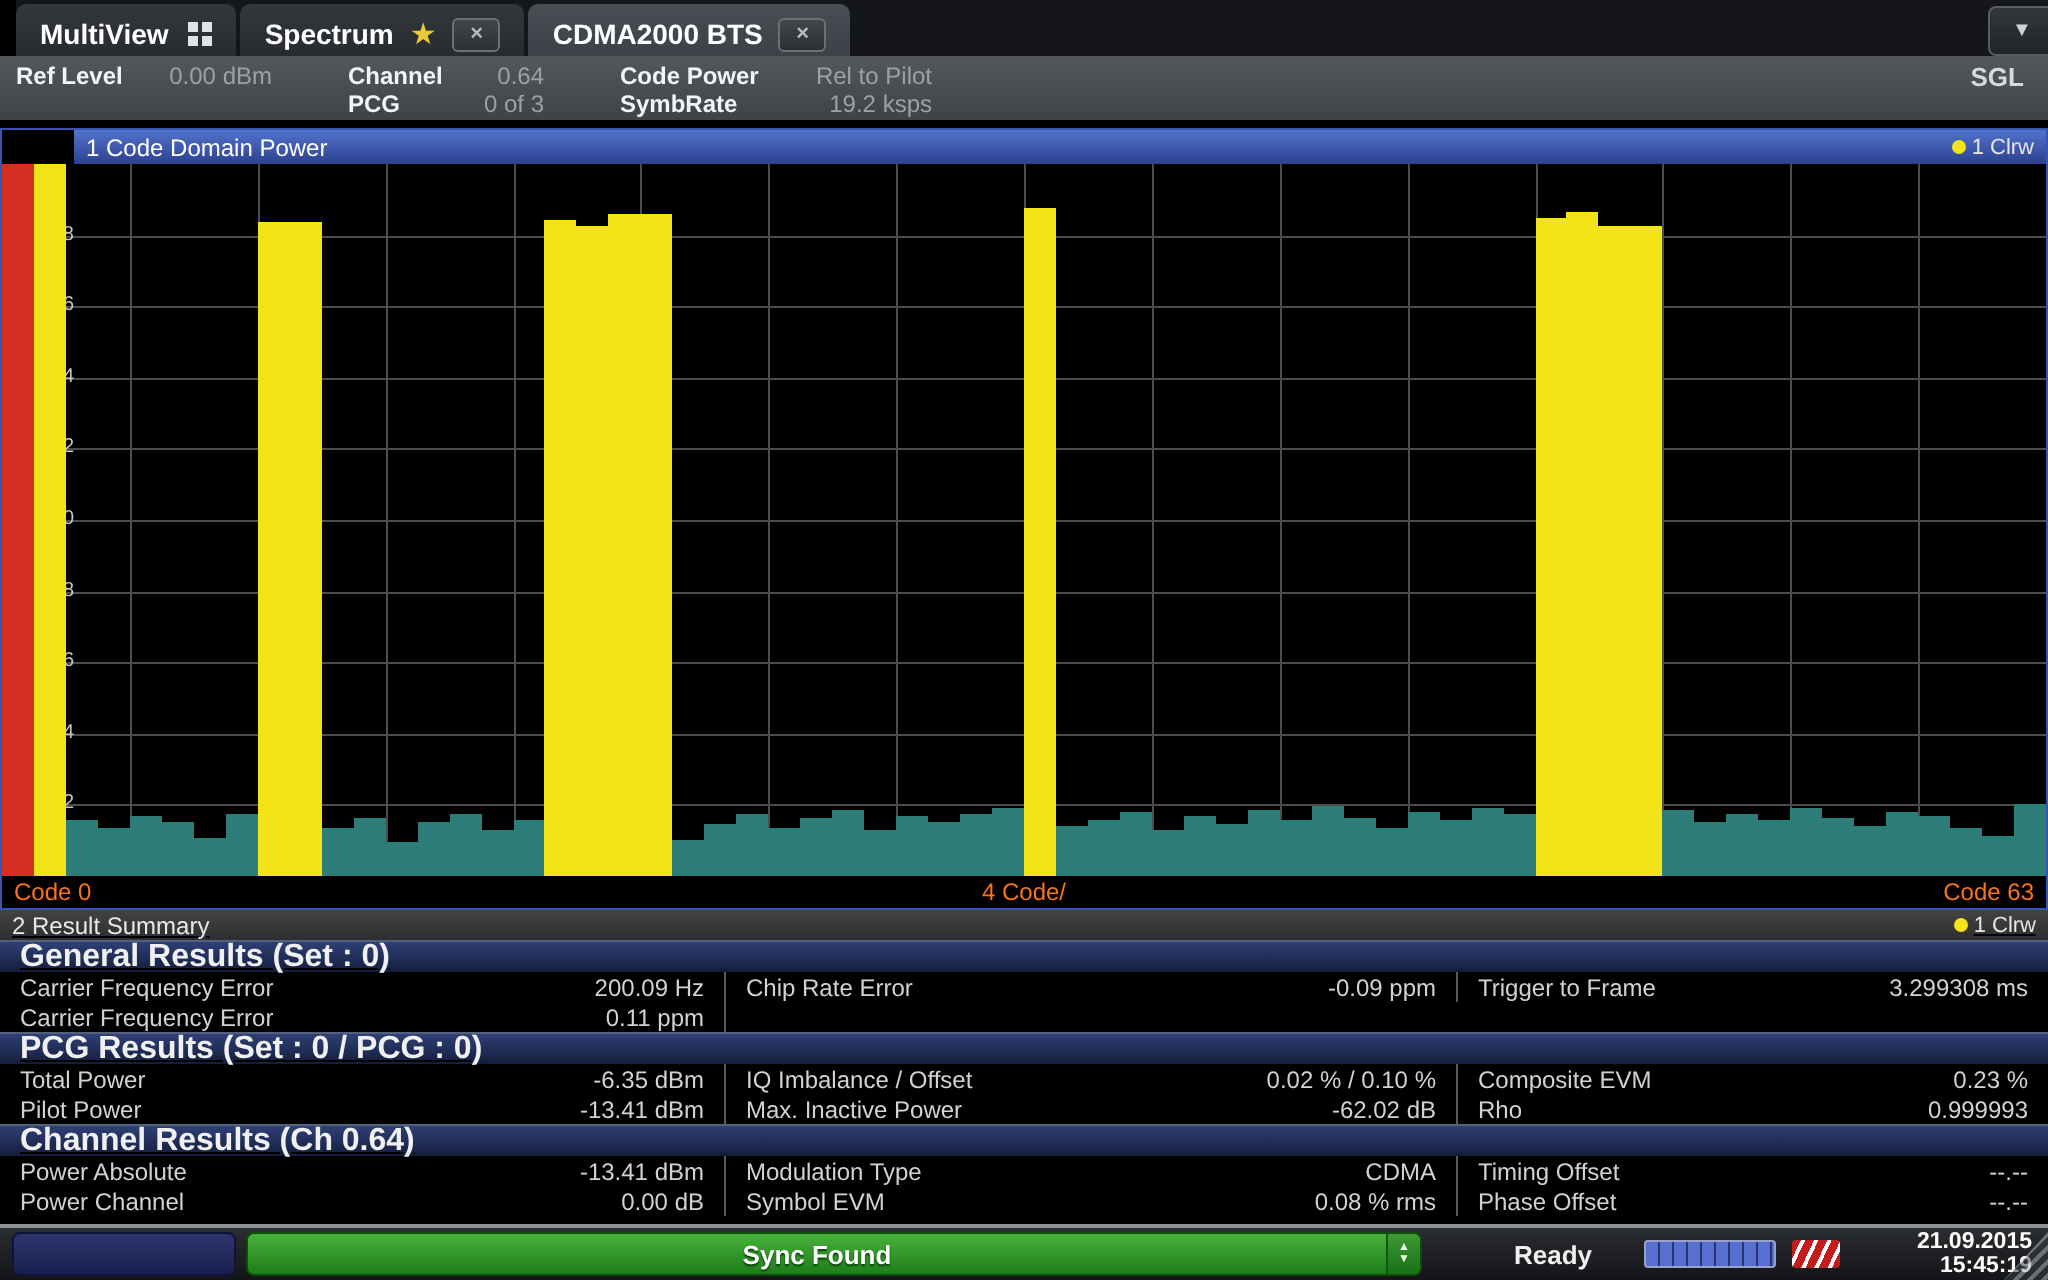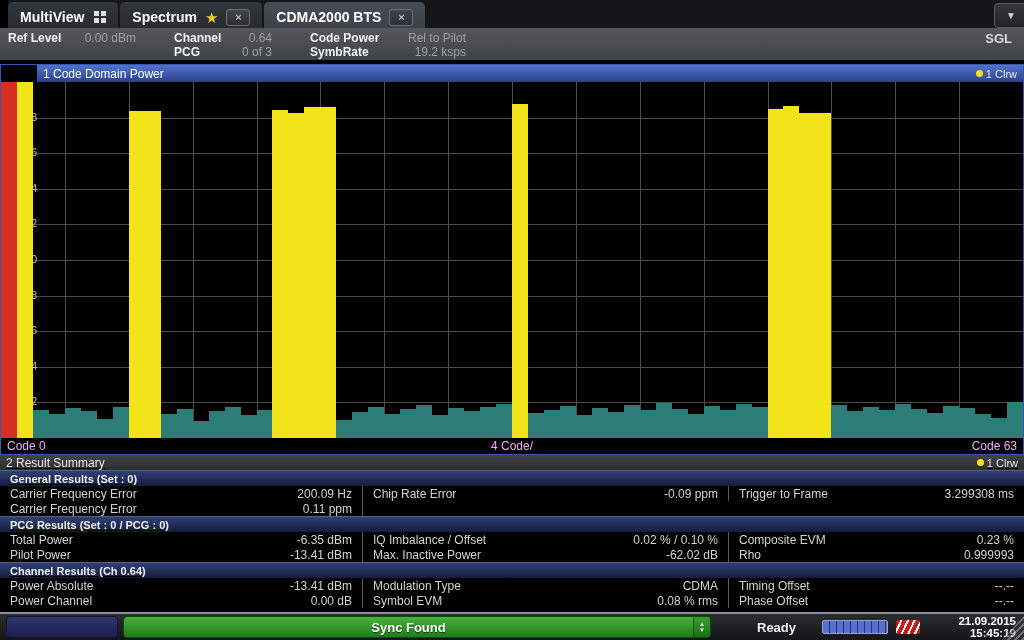--- a/index.html
+++ b/index.html
@@ -48,29 +48,29 @@
            font-size:12px;display:flex;align-items:center;padding:0 6px;}
   .trace-legend{margin-left:auto;display:flex;align-items:center;gap:3px;font-size:11px;color:#e6e6e6;}
   .trace-dot{width:7px;height:7px;border-radius:50%;background:#f2e418;display:inline-block;}
   .plot{position:relative;width:1022px;height:356px;background:#000;overflow:hidden;}
   .gl{position:absolute;background:#4c4c4c;z-index:1;}
   .gv{top:0;bottom:0;width:1px;}
   .gh{left:0;right:0;height:1px;}
   .ytick{position:absolute;left:2px;width:34px;text-align:right;color:#c4c4c4;
          font-size:10px;z-index:2;}
   .bar{position:absolute;bottom:0;z-index:3;}
-  .xaxis{height:16px;background:#000;color:#f0abfc;font-size:12px;display:flex;
+  .xaxis{height:16px;background:#000;color:#f97316;font-size:12px;display:flex;
          align-items:center;padding:0 6px;position:relative;}
   .xaxis .xc{position:absolute;left:0;right:0;text-align:center;}
   .xaxis .xr{margin-left:auto;}
 
   
   .win2{position:absolute;left:0;top:455px;width:1024px;background:#000;text-decoration:underline;}
   .sec-header{height:16px;background:linear-gradient(#2f4076,#131d3c);color:#f0f0f0;
-              font-weight:bold;font-size:11px;display:flex;align-items:center;
+              font-weight:bold;font-size:16px;display:flex;align-items:center;
               padding:0 0 0 10px;border-top:1px solid #55607f;}
   .trow{display:grid;grid-template-columns:362px 366px 1fr;height:15px;}
   .pair{display:flex;align-items:center;font-size:12px;color:#d2d2d2;overflow:hidden;}
   .pair .lbl{padding-left:10px;white-space:nowrap;}
   .pair .val{margin-left:auto;padding-right:10px;white-space:nowrap;}
   .pair.p1,.pair.p2{border-left:1px solid #5a5a5a;}
 
   
   .statusbar{position:absolute;left:0;top:612px;width:1024px;height:28px;
              background:linear-gradient(#2b2e31,#121416);border-top:2px solid #8d9194;

